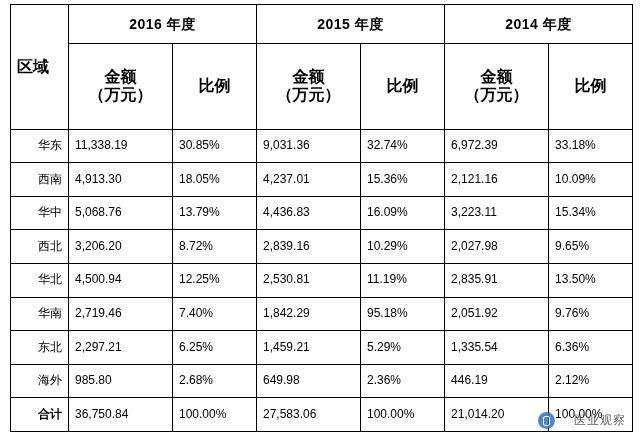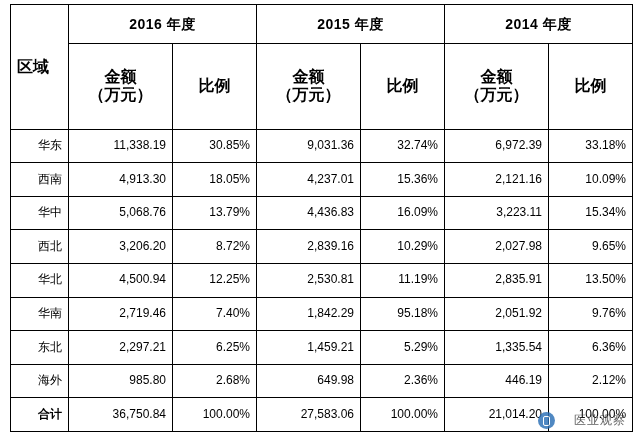--- a/index.html
+++ b/index.html
@@ -58,21 +58,21 @@
     font-weight: bold;
     font-size: 16px;
     padding-left: 8px;
   }
   .region-cell {
     text-align: right;
     padding-left: 8px;
     font-size: 12px;
   }
   .num {
-    text-align: right;
+    text-align: left;
     padding-right: 10px;
     font-size: 12px;
   }
   .total td {
     font-weight: normal;
   }
   .total .region-cell { font-weight: bold; }
 
   
   #watermark {

